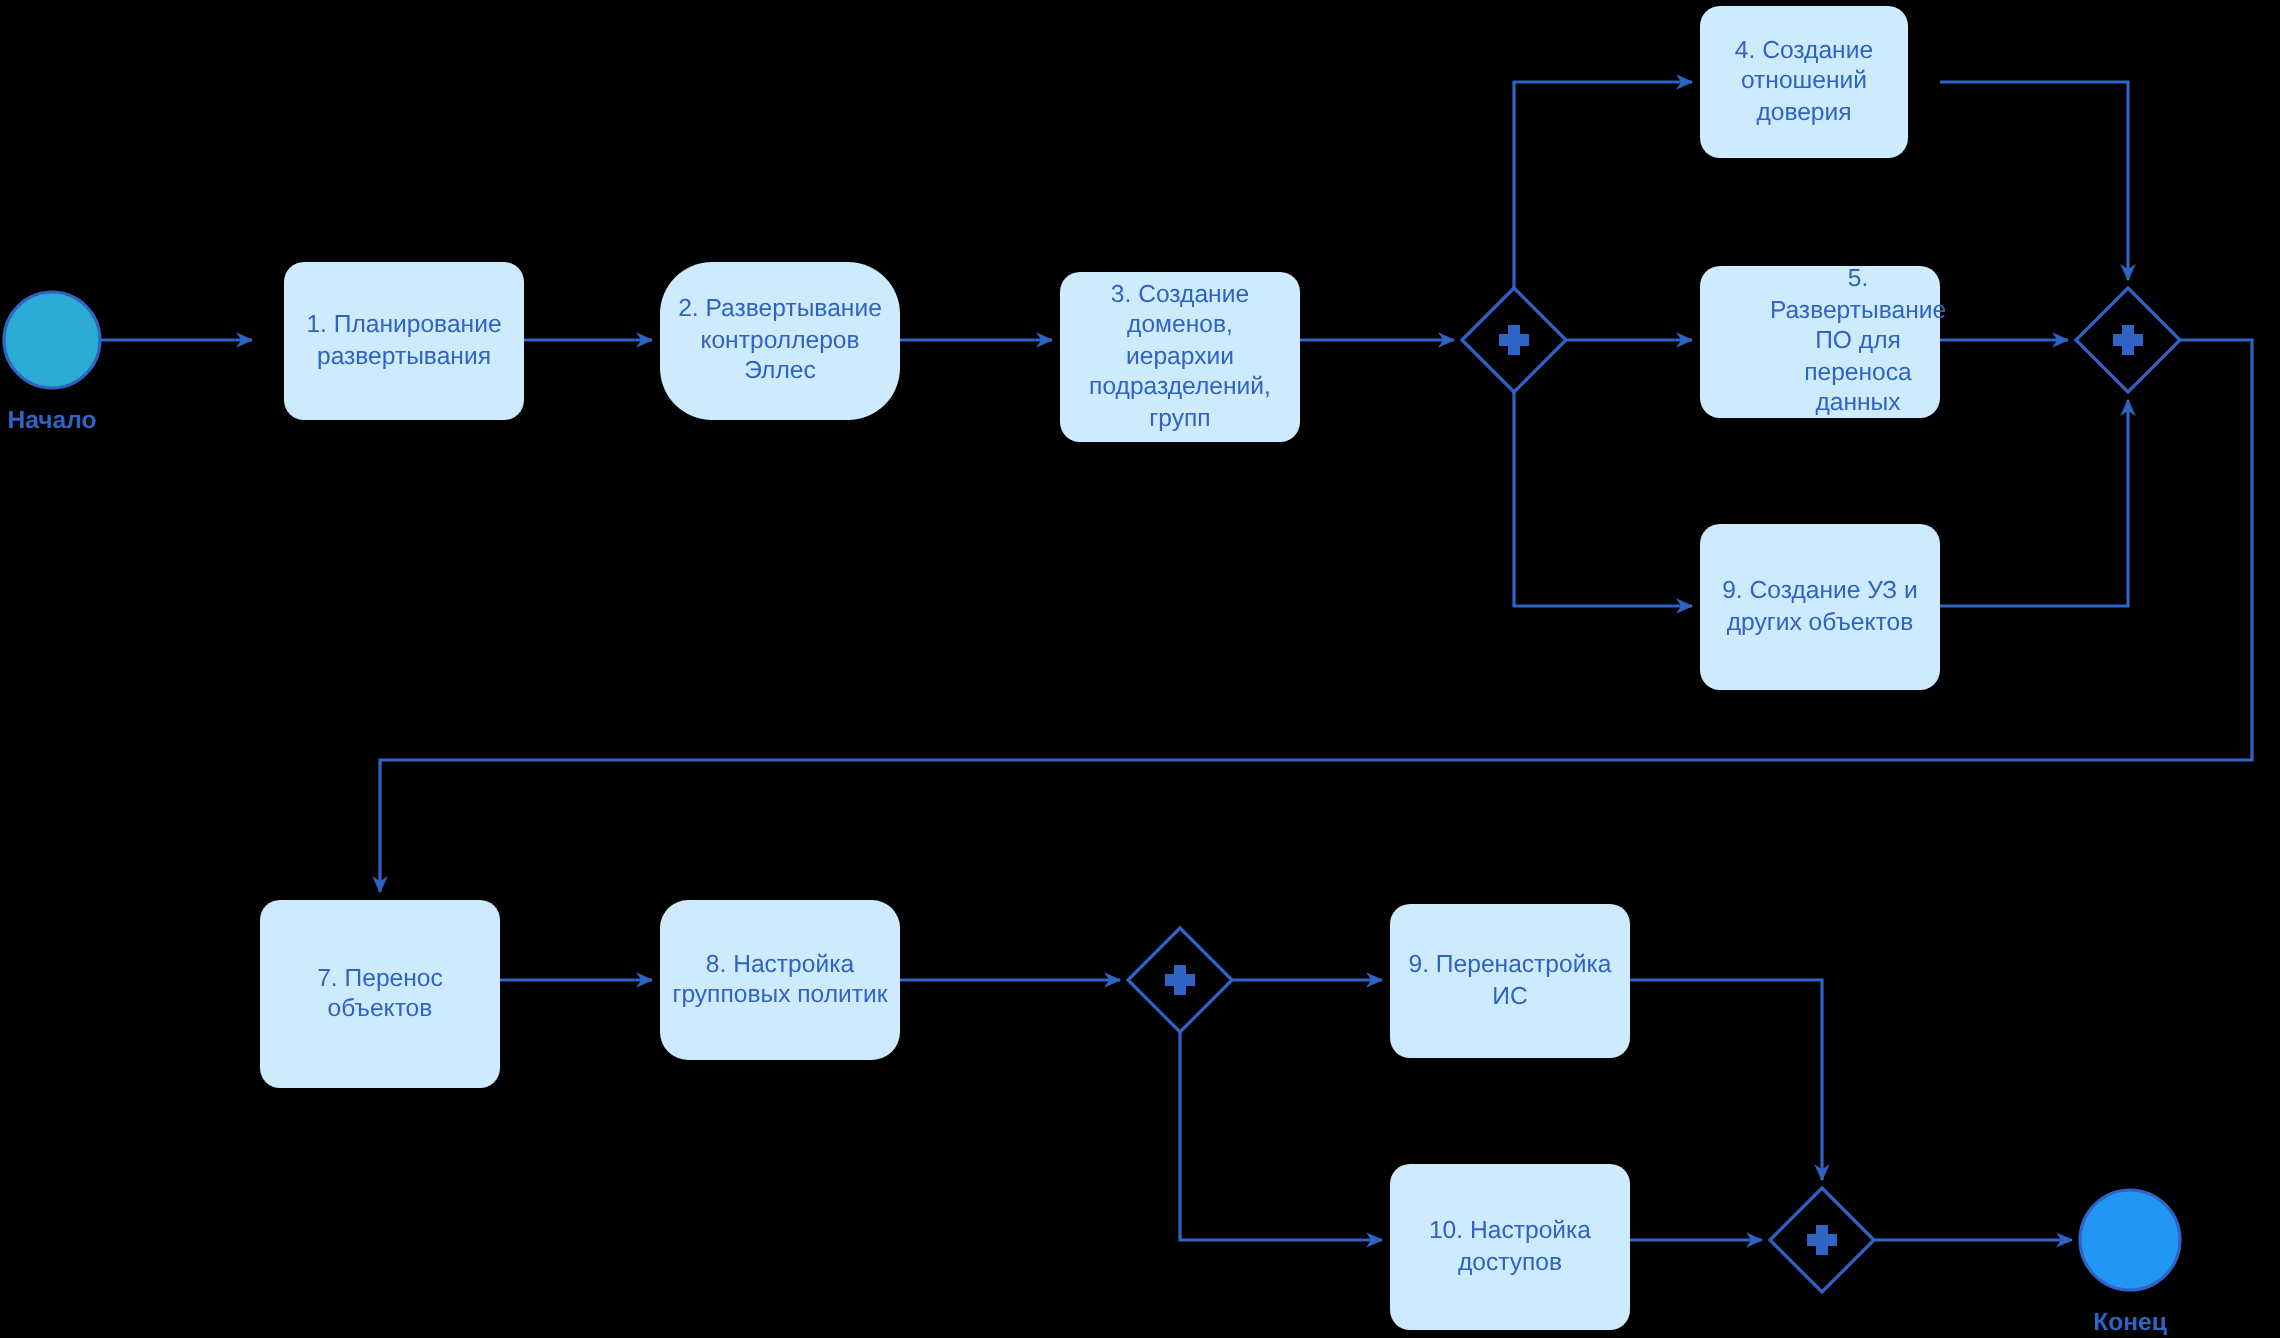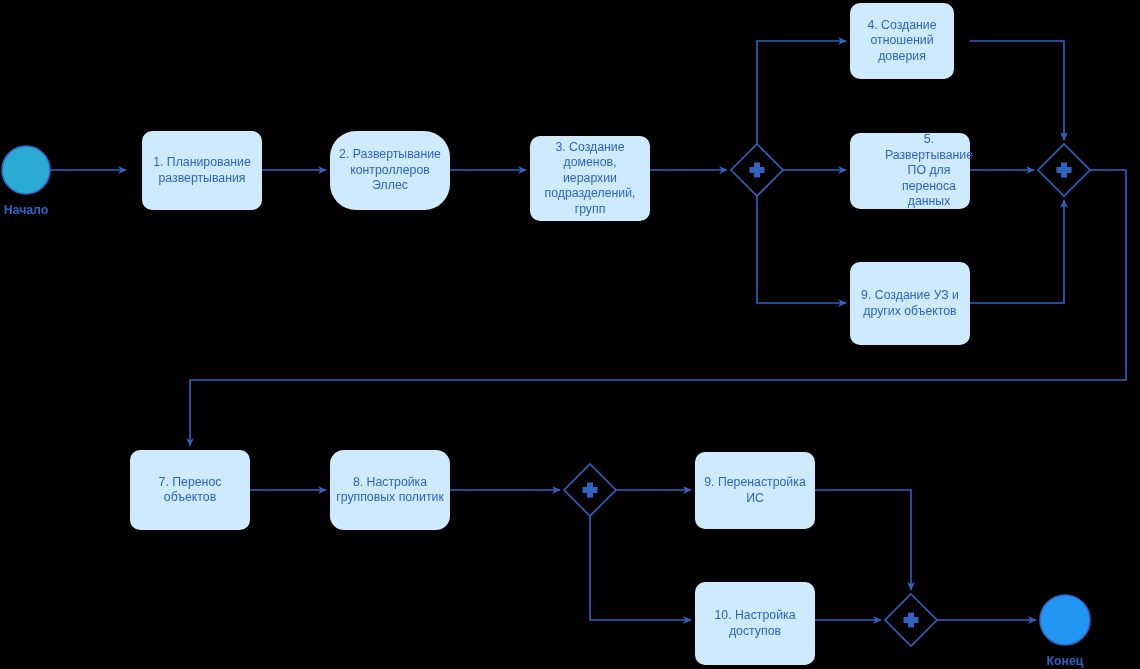--- a/index.html
+++ b/index.html
@@ -85,21 +85,21 @@
       </div>
       <div class="task" style="left: 850px; top: 3px; width: 104px; height: 76px;">
         <span>4. Создание отношений доверия</span>
       </div>
       <div class="task" style="left: 850px; top: 133px; width: 120px; height: 76px; padding-left: 44px;">
         <span>5. Развертывание ПО для переноса данных</span>
       </div>
       <div class="task" style="left: 850px; top: 262px; width: 120px; height: 83px;">
         <span>9. Создание УЗ и других объектов</span>
       </div>
-      <div class="task" style="left: 130px; top: 450px; width: 120px; height: 80px;">
+      <div class="task" style="left: 130px; top: 450px; width: 120px; height: 94px;">
         <span>7. Перенос объектов</span>
       </div>
       <div class="task" style="left: 330px; top: 450px; width: 120px; height: 80px; border-radius: 14px;">
         <span>8. Настройка групповых политик</span>
       </div>
       <div class="task" style="left: 695px; top: 452px; width: 120px; height: 77px;">
         <span>9. Перенастройка ИС</span>
       </div>
       <div class="task" style="left: 695px; top: 582px; width: 120px; height: 83px;">
         <span>10. Настройка доступов</span>

